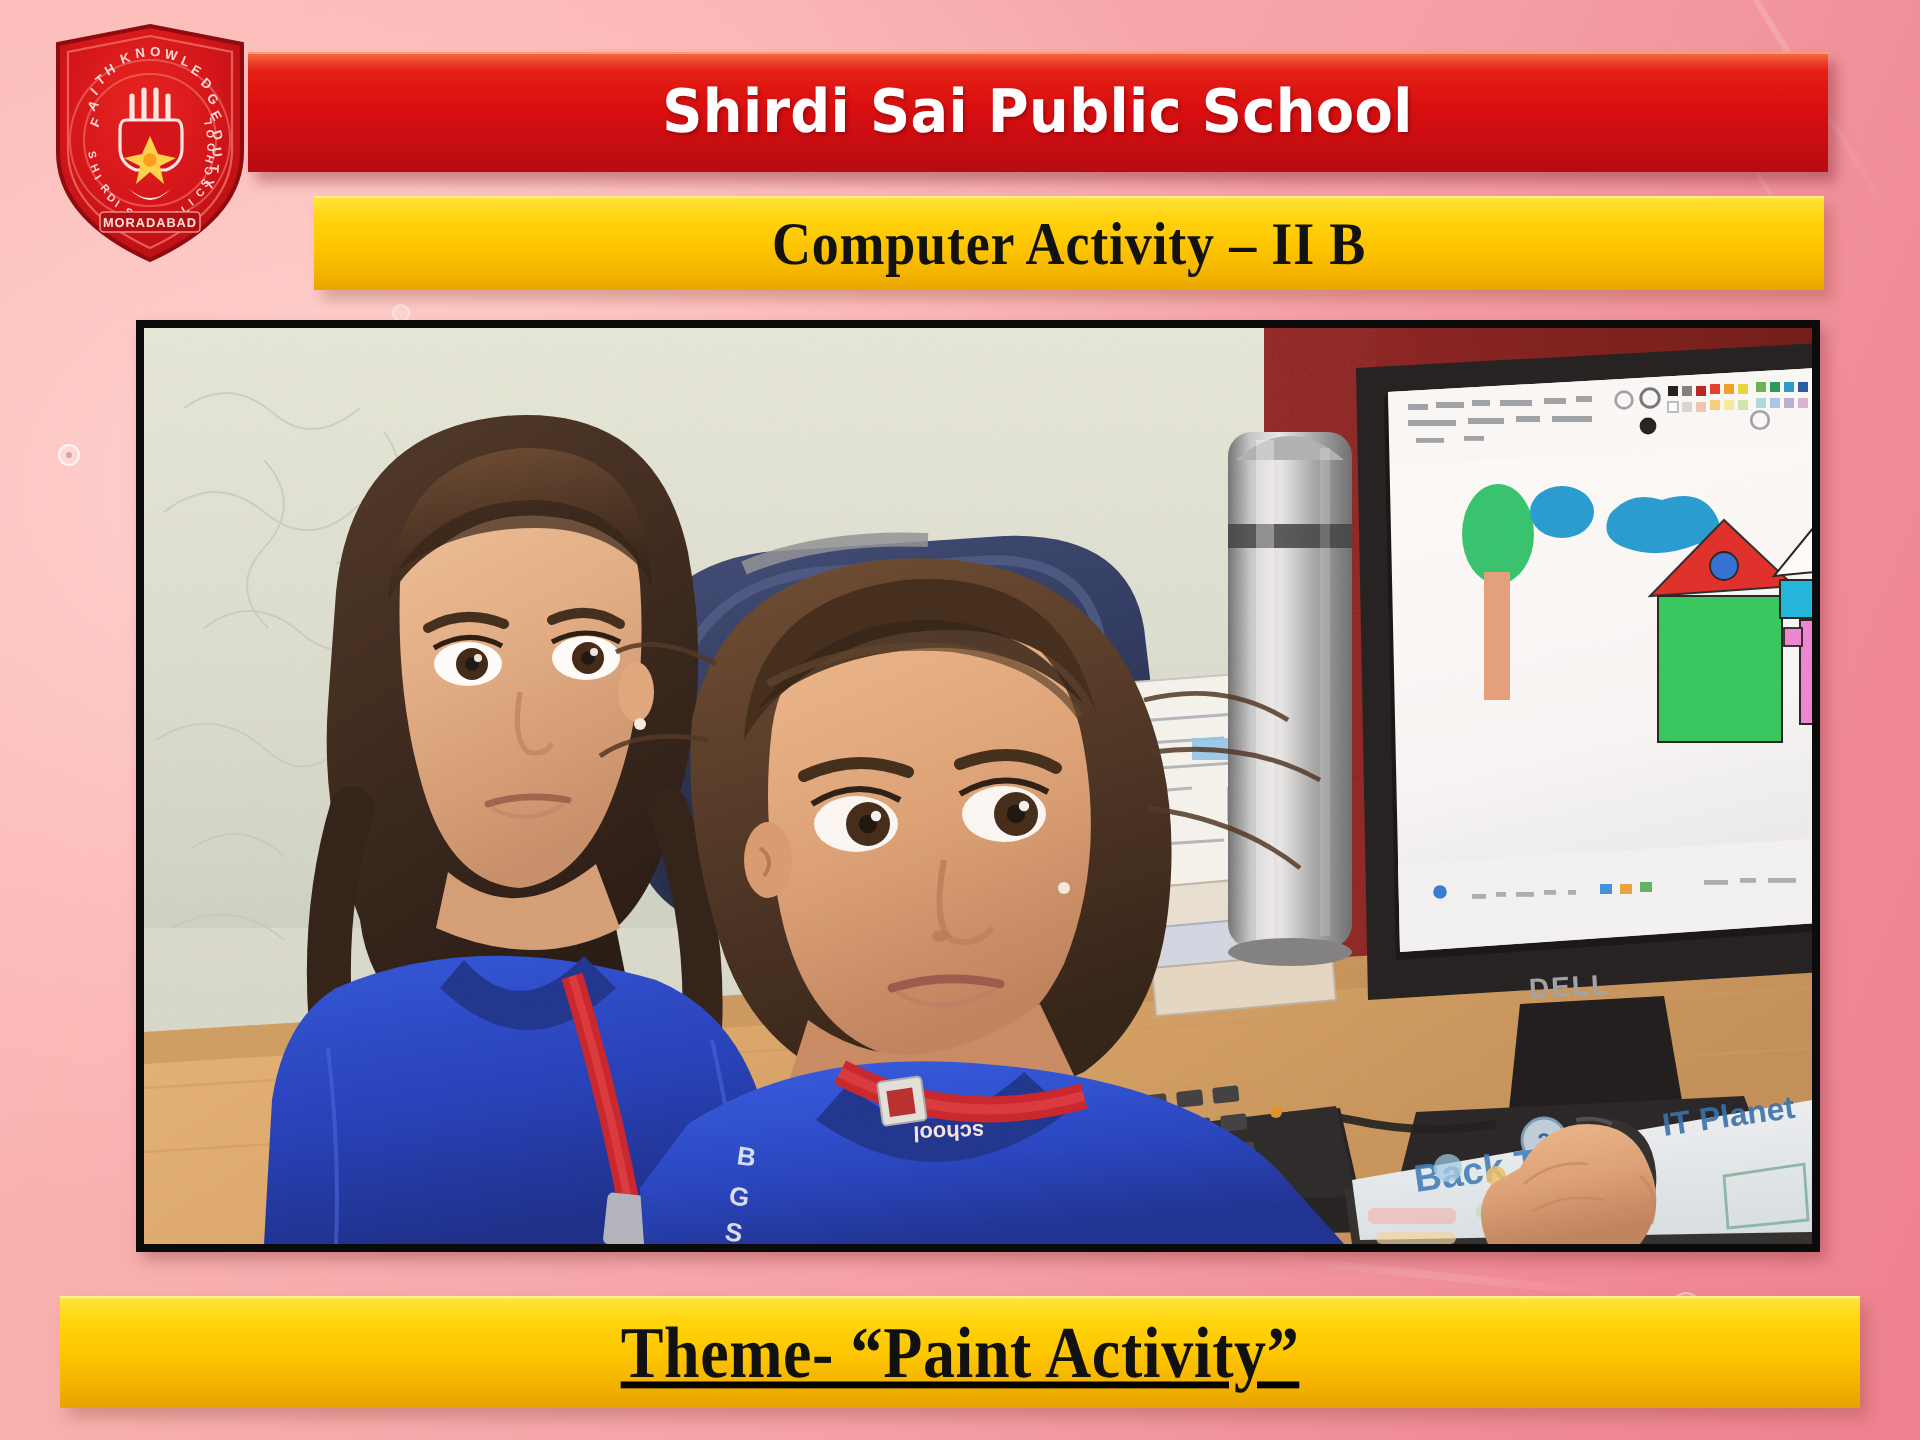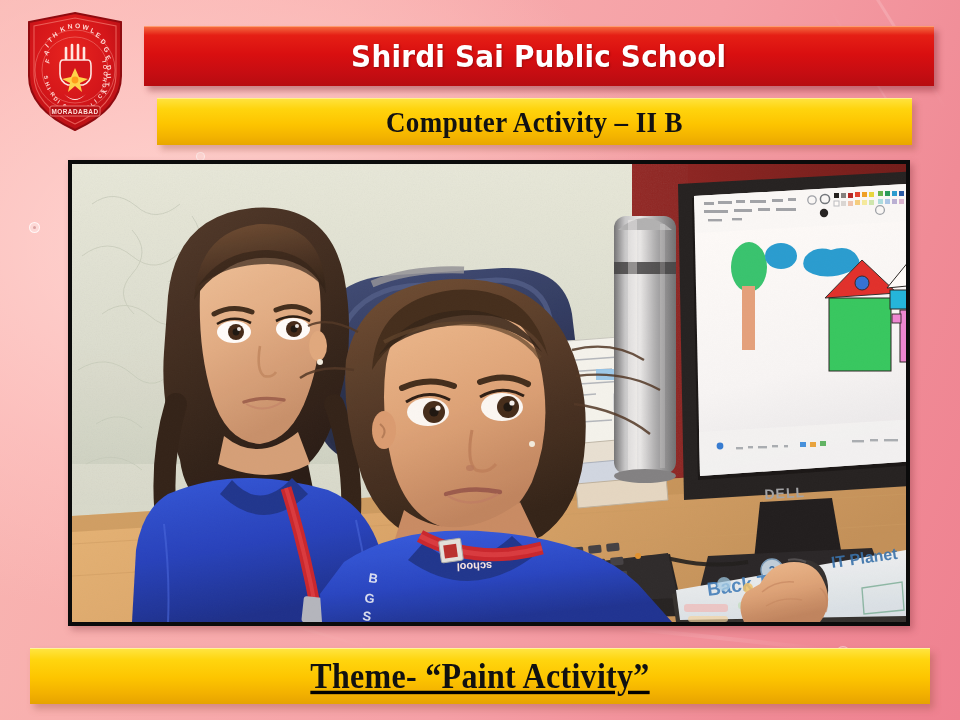--- a/index.html
+++ b/index.html
@@ -60,21 +60,21 @@
 
   
   .banner {
     position: absolute;
     display: flex;
     align-items: center;
     justify-content: center;
     box-sizing: border-box;
   }
   #title-banner {
-    left: 144px;
+    left: 124px;
     top: 26px;
     width: 790px;
     height: 60px;
     background: linear-gradient(180deg, #f4683e 0%, #e51f15 14%, #d90f10 46%, #c60d12 78%, #b70c10 100%);
     border-top: 1px solid #ff9b6e;
     box-shadow: 4px 5px 6px rgba(120,30,40,0.38);
   }
   #title-banner .label {
     color: #ffffff;
     font-family: "DejaVu Sans", "Liberation Sans", sans-serif;

